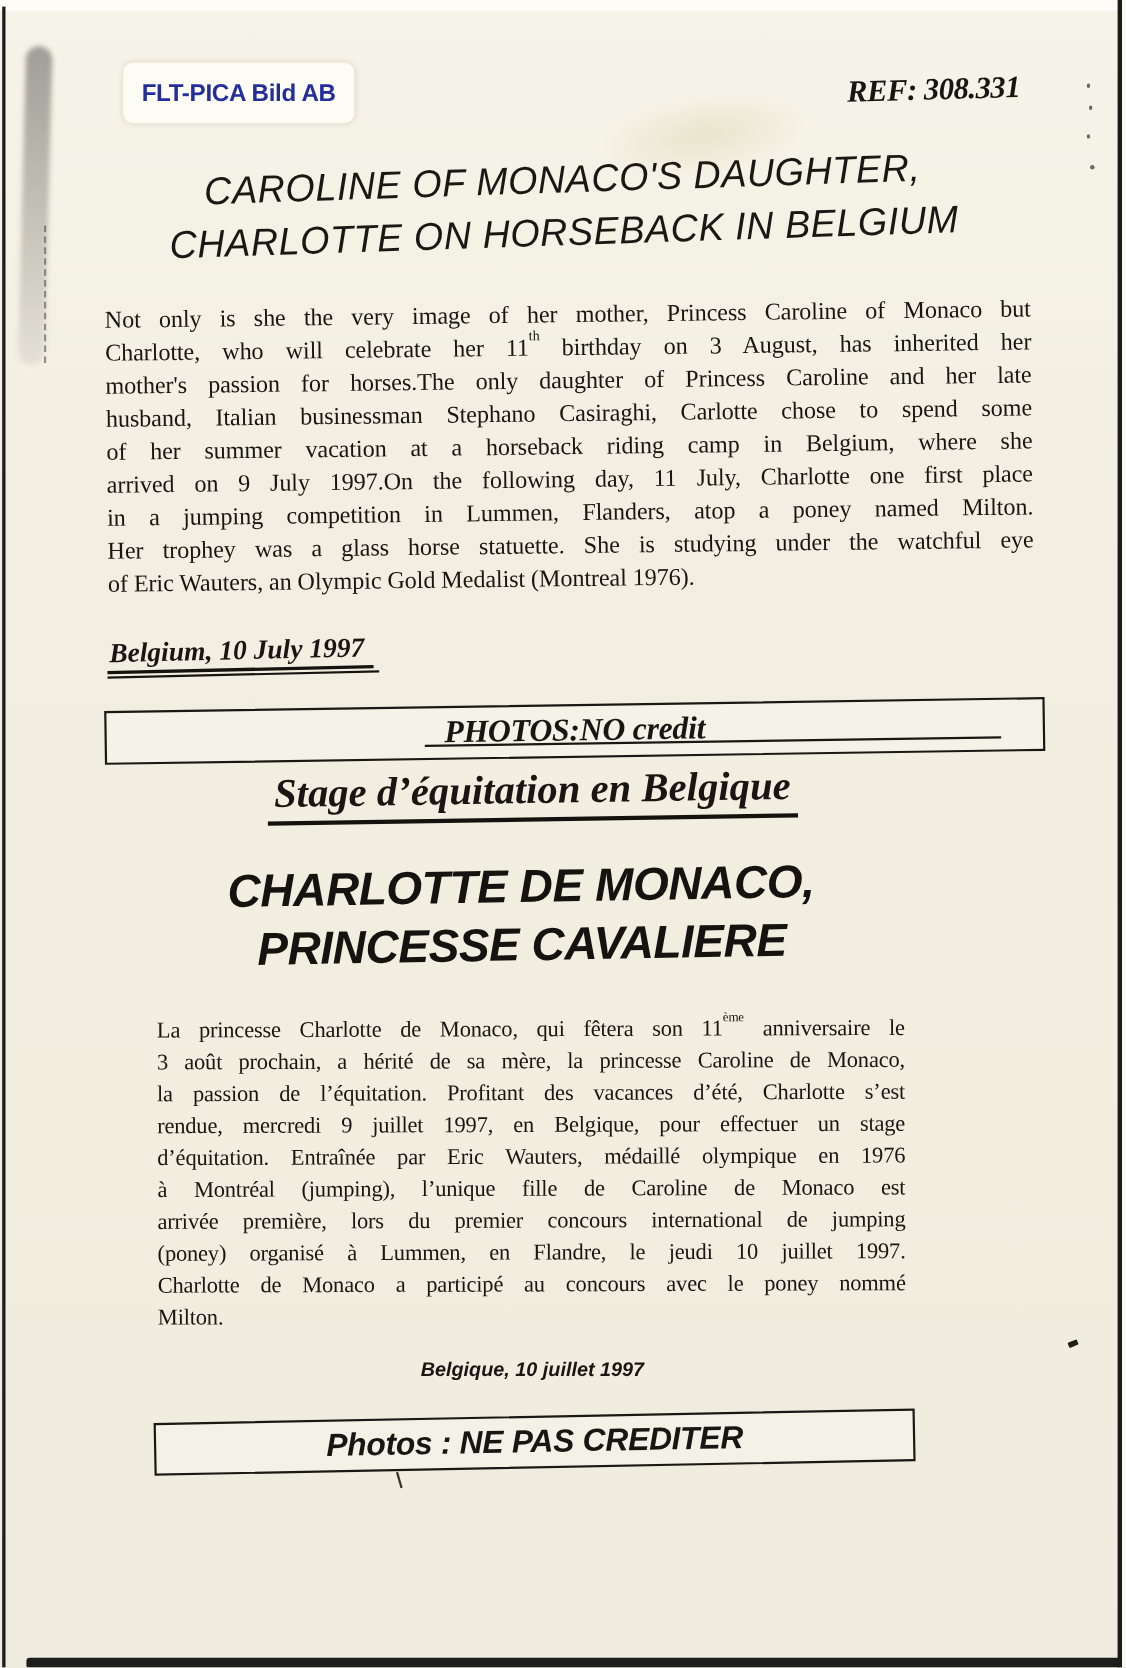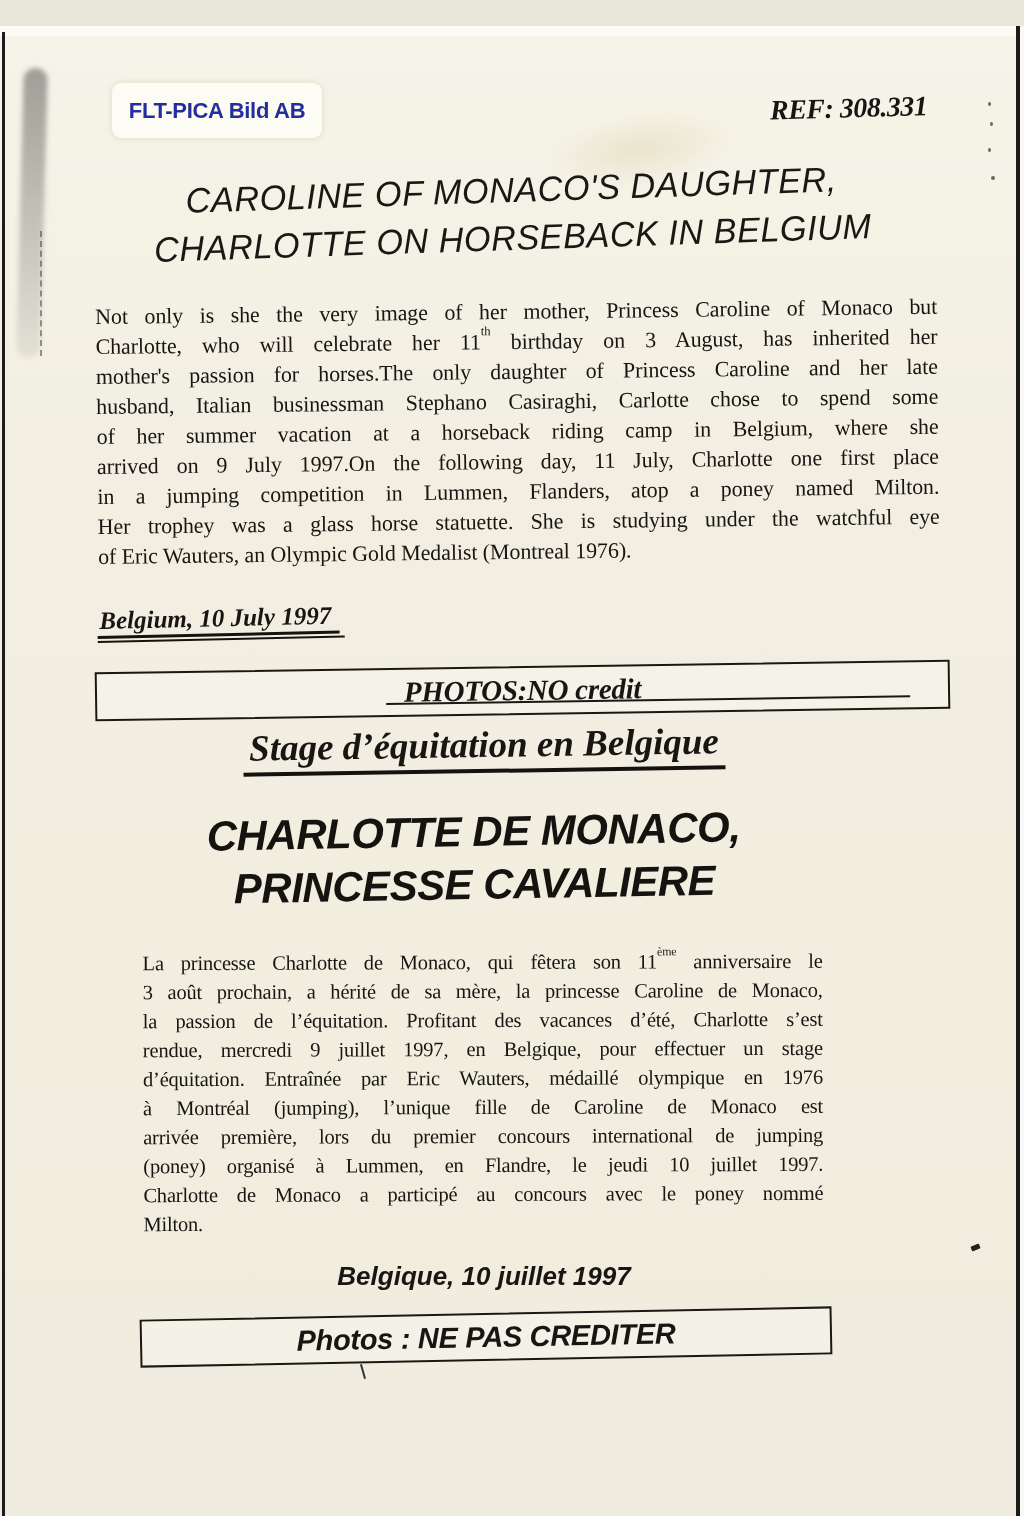--- a/index.html
+++ b/index.html
@@ -5,21 +5,20 @@
   html,body{margin:0;padding:0;}
   body{
     width:1024px;height:1516px;position:relative;overflow:hidden;
     background:#e9e6da;
     font-family:"Liberation Serif", serif;
     color:#181512;
   }
   .page{
     position:absolute;inset:0;
     background:linear-gradient(180deg,#f6f3e8 0%,#f2efe2 30%,#f1eee0 70%,#efecdf 100%);
-    margin-top:26px;
   }
   
   .top-strip{position:absolute;left:0;top:0;width:1024px;height:10px;background:#fcfbf5;}
   .edge-left{position:absolute;left:2px;top:6px;width:3px;height:1510px;background:#1c1c1c;}
   .edge-right{position:absolute;left:1016px;top:0;width:4px;height:1516px;background:#1b1b1b;}
   .edge-right-white{position:absolute;left:1020px;top:0;width:4px;height:1516px;background:#f8f8f4;}
   .edge-bottom{position:absolute;left:24px;top:1507px;width:994px;height:9px;background:#1d1d1d;border-radius:3px 0 0 2px;}
   .smudge{
     position:absolute;left:20px;top:42px;width:24px;height:290px;
     background:linear-gradient(180deg,rgba(90,88,84,.55),rgba(120,118,112,.35) 60%,rgba(140,138,130,.15));
@@ -110,21 +109,21 @@
   .fr-title .tline{text-align:center;}
   .fr-body{
     position:absolute;left:143px;top:922px;width:680px;
     font-size:20.5px;line-height:29px;letter-spacing:-0.2px;
     transform:rotate(-0.2deg);
   }
   .fr-dateline{
     position:absolute;left:484px;top:1235px;
     transform:translateX(-50%);
     font-family:"Liberation Sans", sans-serif;font-weight:bold;font-style:italic;
-    font-size:26px;white-space:nowrap;
+    font-size:18px;white-space:nowrap;
   }
   .box-fr{
     left:140px;top:1287px;width:688px;height:44px;
     transform:rotate(-1.1deg);
     font-family:"Liberation Sans", sans-serif;font-weight:bold;font-style:italic;
     font-size:29px;letter-spacing:-0.3px;
   }
 </style>
 </head>
 <body>

